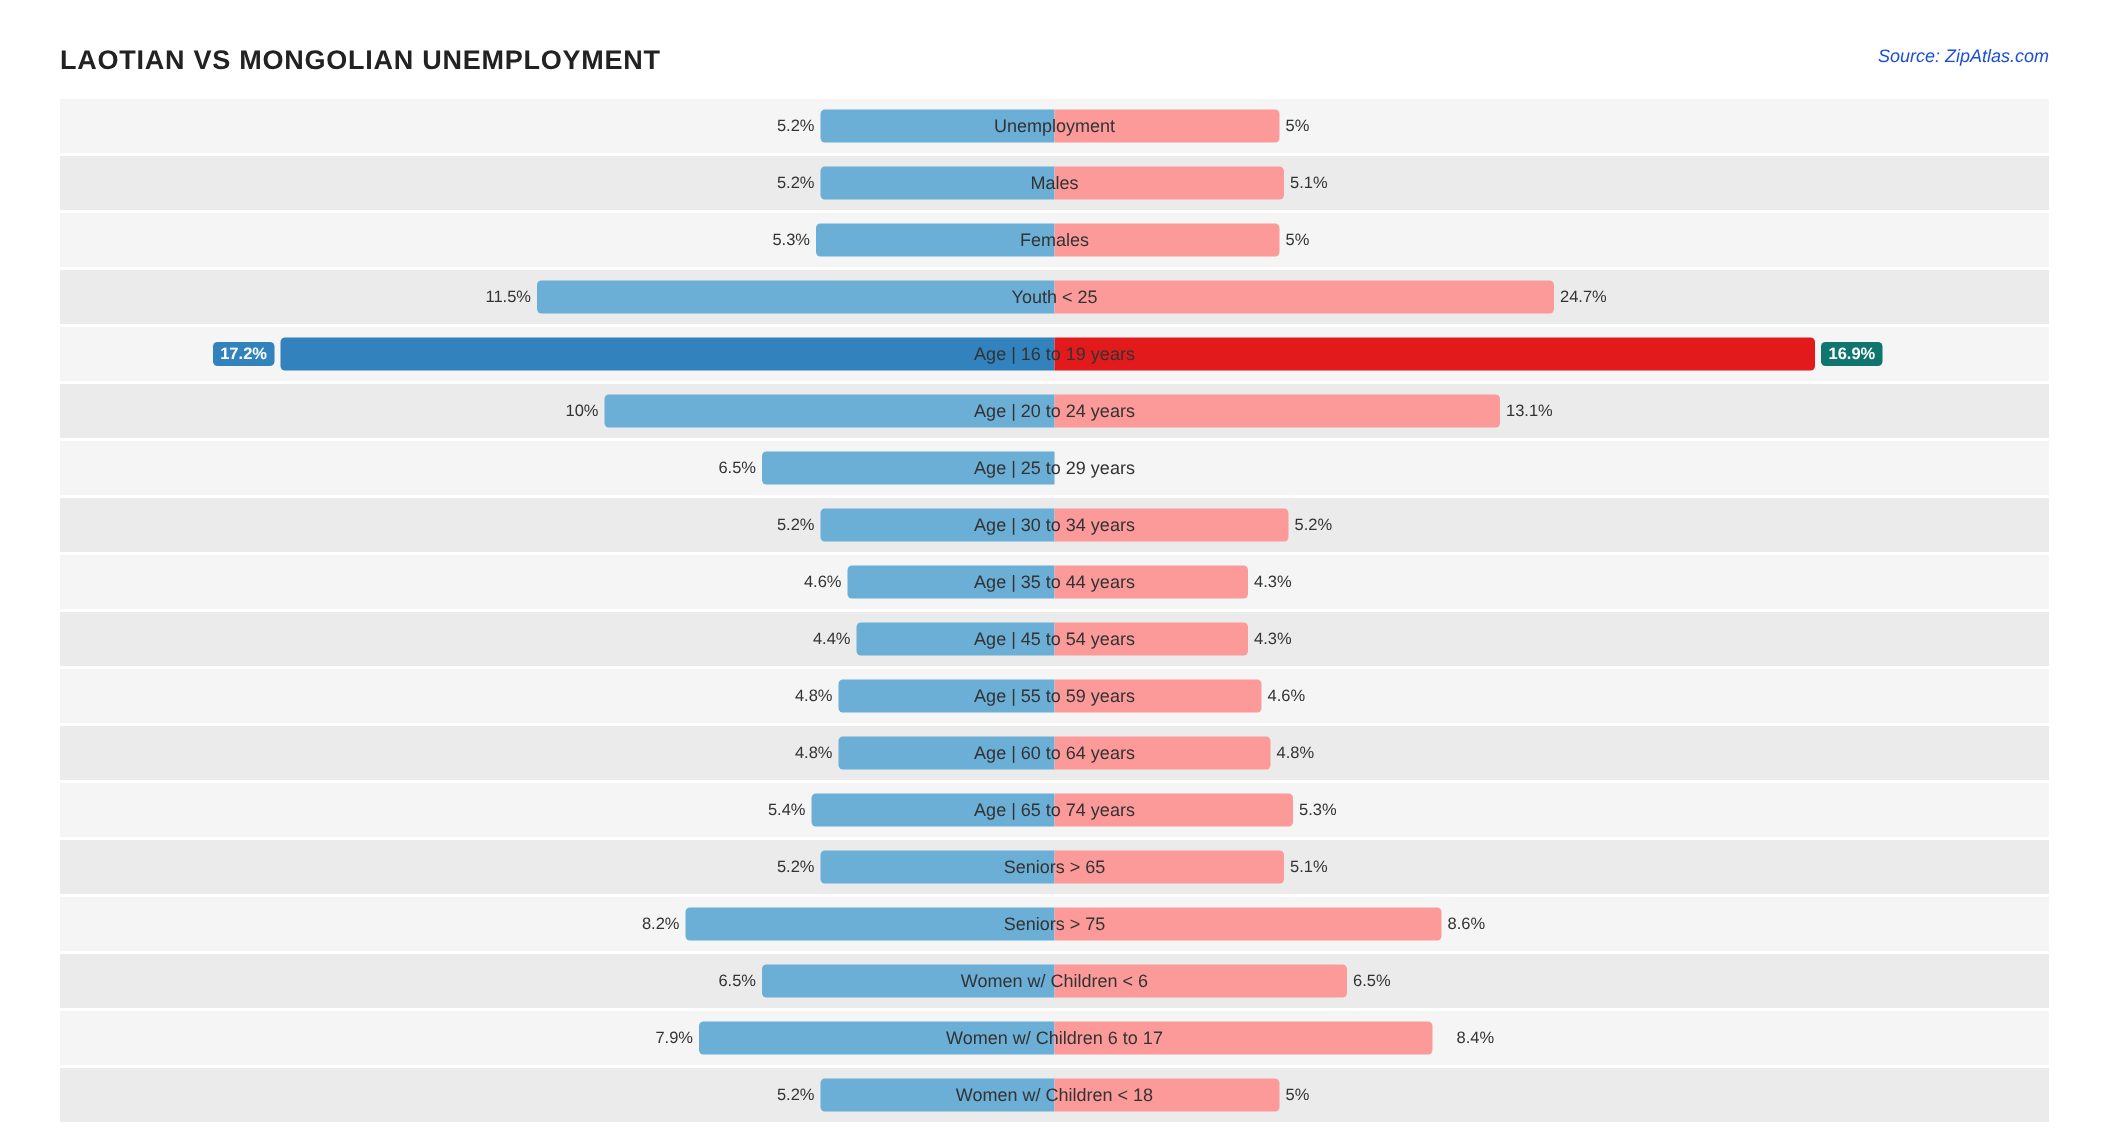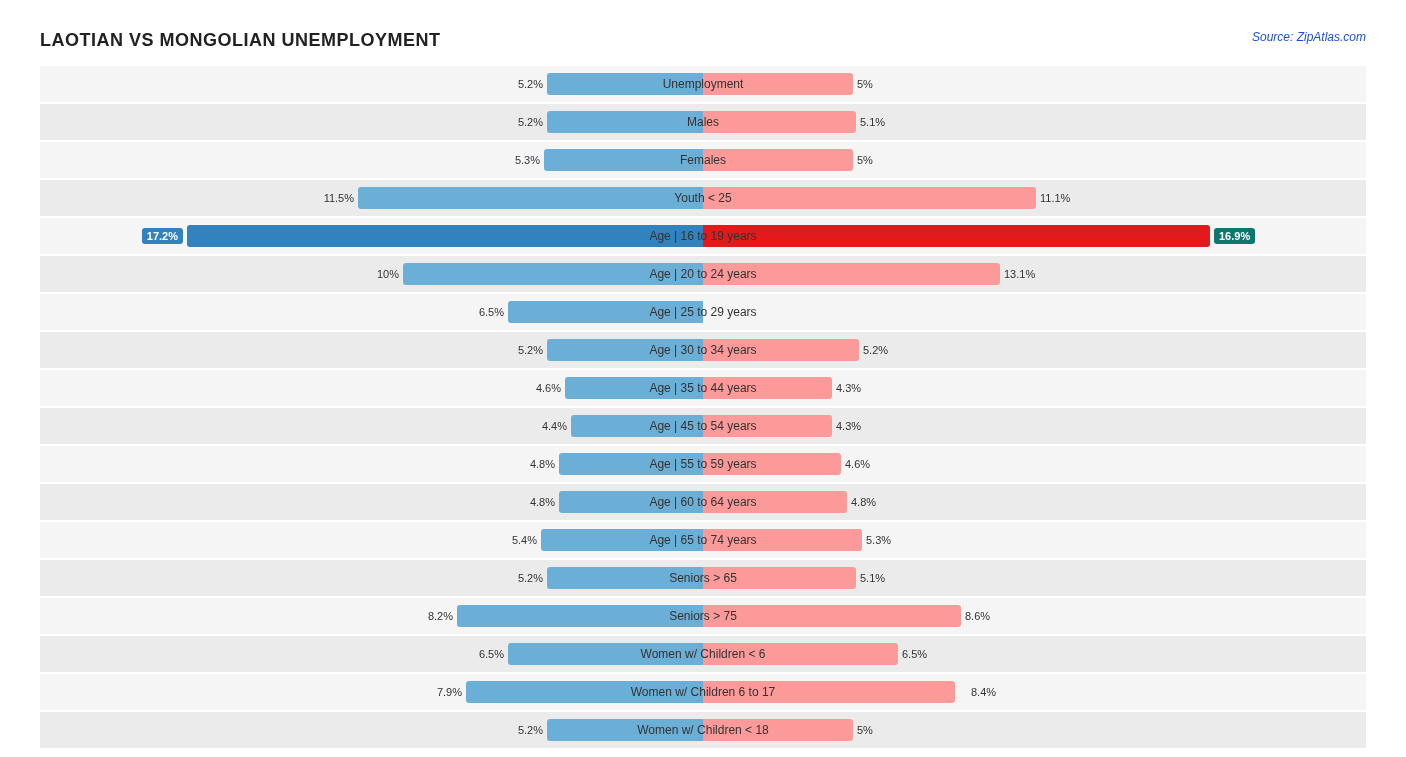--- a/index.html
+++ b/index.html
@@ -189,21 +189,21 @@
     </div>
   </div>
       <div class="row">
     <div class="left-section">
       <div class="bar-left" style="width:345px;"></div>
       <span class="val-left" style="right:349px;">11.5%</span>
     </div>
     <span class="label-center">Youth &lt; 25</span>
     <div class="right-section">
       <div class="bar-right" style="width:333px;"></div>
-      <span class="val-right" style="left:337px;">11.1%</span>
+      <span class="val-right" style="left:337px;">24.7%</span>
     </div>
   </div>
       <div class="row row-highlight">
     <div class="left-section">
       <div class="bar-left" style="width:516px;"></div>
       <span class="val-left" style="right:520px;margin-left:19px;">17.2%</span>
     </div>
     <span class="label-center">Age | 16 to 19 years</span>
     <div class="right-section">
       <div class="bar-right" style="width:507px;"></div>

